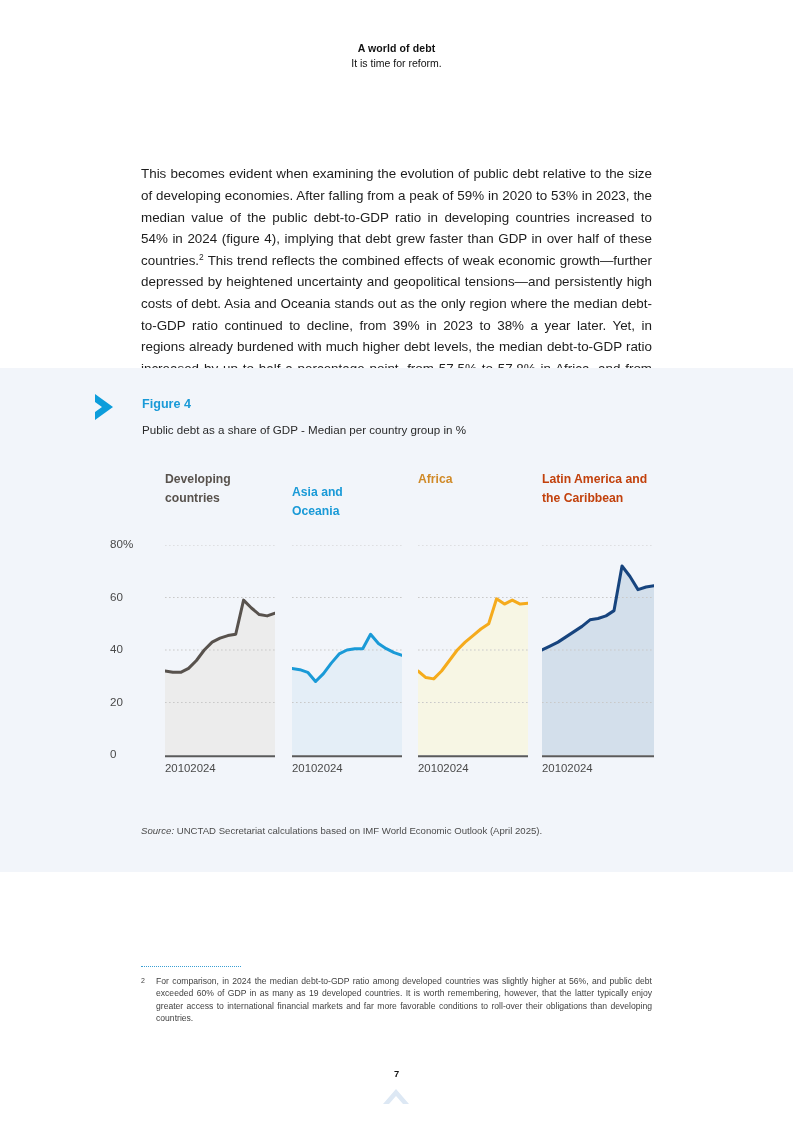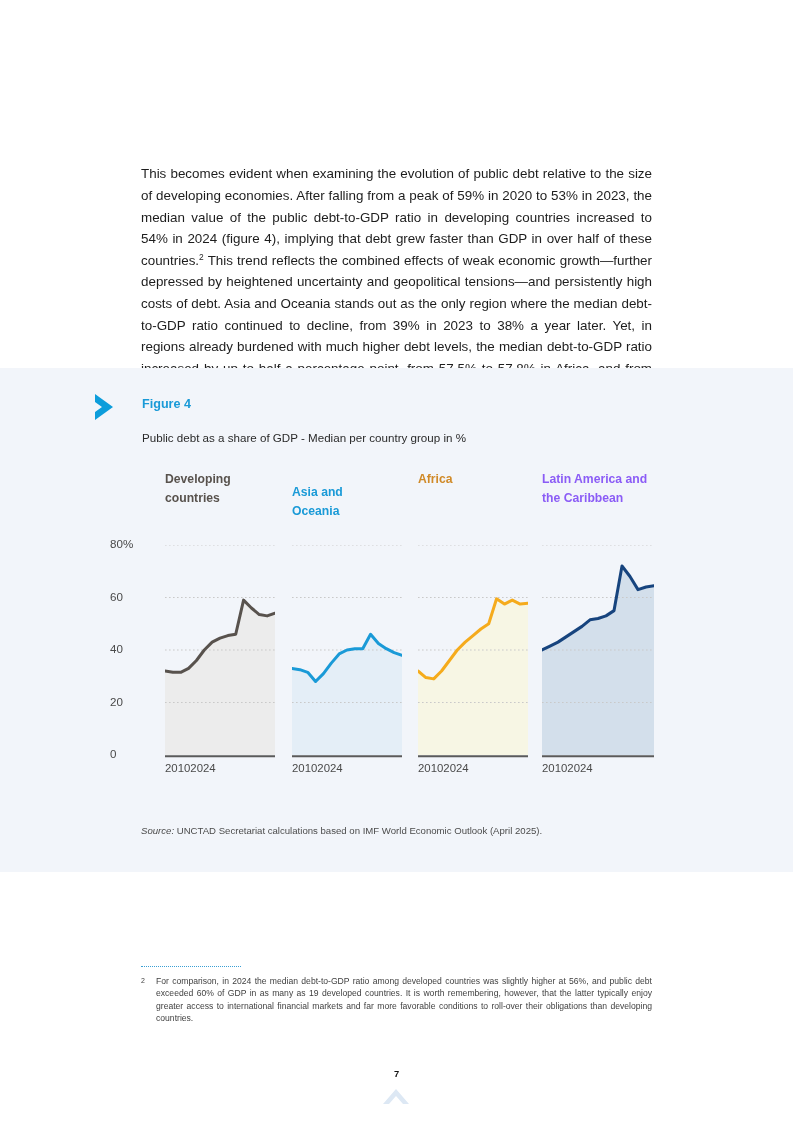--- a/index.html
+++ b/index.html
@@ -44,21 +44,21 @@
   .fig-head { position:absolute; left:142px; top:396px; width:540px; }
   .fig-num {
     font-size:12.6px; font-weight:bold; color:#1a9ad7; line-height:16px;
     margin-bottom:10px;
   }
   .fig-title {
     font-size:12.8px; font-weight:bold; color:#1b3b66; line-height:17px;
   }
   .fig-sub {
     font-size:11.6px; font-weight:normal; color:#2a2a2a; line-height:16px;
-    margin-top:18px;
+    margin-top:10px;
   }
 
   
   .charts {
     position:absolute; left:141px; top:470px; width:520px; height:320px;
   }
   .panel { position:absolute; top:0; width:110px; height:320px; }
   .panel-title {
     font-size:12.2px; font-weight:bold; line-height:18.6px;
     margin:0; padding:0;
@@ -109,20 +109,24 @@
   }
   .footchev {
     position:absolute; left:381px; top:1086px; width:30px; height:24px;
   }
 </style>
 </head>
 <body>
 
 <div class="page">
 
+  <div class="runhead">
+    <div class="rh-title">A world of debt</div>
+    <div class="rh-sub">It is time for reform.</div>
+  </div>
 
   <div class="body-col">
     <p class="body-par"><span>This becomes evident when examining the evolution of public debt relative to the size of developing economies. After falling from a peak of 59% in 2020 to 53% in 2023, the median value of the public debt-to-GDP ratio in developing countries increased to 54% in 2024 (figure 4), implying that debt grew faster than GDP in over half of these countries.</span><sup>2</sup><span> This trend reflects the combined effects of weak economic growth—further depressed by heightened uncertainty and geopolitical tensions—and persistently high costs of debt. Asia and Oceania stands out as the only region where the median debt-to-GDP ratio continued to decline, from 39% in 2023 to 38% a year later. Yet, in regions already burdened with much higher debt levels, the median debt-to-GDP ratio increased by up to half a percentage point, from 57.5% to 57.8% in Africa, and from 64% to 64.5% in Latin America and the Caribbean.</span></p>
   </div>
 
   <div class="figband"></div>
 
   <div class="fig-arrow">
     <svg width="34" height="30" viewBox="0 0 34 30">
       <path d="M4 2 L22 15 L4 28 L4 20 L11 15 L4 10 Z" fill="#0d9ddb"></path>
@@ -191,21 +195,21 @@
             <polyline points="0,126 7.857142857142857,132.5625 15.714285714285714,133.875 23.57142857142857,126 31.428571428571427,115.5 39.285714285714285,105 47.14285714285714,97.125 55,90.5625 62.857142857142854,84 70.71428571428572,78.75 78.57142857142857,53.8125 86.42857142857143,59.0625 94.28571428571428,55.125 102.14285714285715,59.0625 110,58.275000000000006" fill="none" stroke="#f5ab1c" stroke-width="3" stroke-linejoin="round" stroke-linecap="round"></polyline>
             <line x1="0" y1="211.2" x2="110" y2="211.2" stroke="#5a5a5a" stroke-width="2"></line>
           </svg>
         </div>
         <div class="xaxis" style="width: 110px;">
           <span>2010</span>
           <span>2024</span>
         </div>
       </div>
       <div class="panel" style="left: 401px; width: 112px;">
-        <div class="panel-title" style="color: #8b5cf6; width: 108px;">Latin America and the Caribbean</div>
+        <div class="panel-title" style="color: #c2410c; width: 108px;">Latin America and the Caribbean</div>
         <div class="plot" style="width: 112px;">
           <svg class="plotsvg" width="112" height="214" viewBox="0 0 112 214">
             <polygon points="0,210 0,105 8,101.06249999999999 16,97.125 24,91.875 32,86.625 40,81.375 48,74.8125 56,73.5 64,70.875 72,65.625 80,21 88,31.5 96,44.625 104,42 112,40.6875 112,210" fill="#d3dfeb"></polygon>
             <line x1="0" y1="157.5" x2="112" y2="157.5" stroke="#c9c9c9" stroke-width="1" stroke-dasharray="1.6,2.4"></line>
             <line x1="0" y1="105" x2="112" y2="105" stroke="#c9c9c9" stroke-width="1" stroke-dasharray="1.6,2.4"></line>
             <line x1="0" y1="52.5" x2="112" y2="52.5" stroke="#c9c9c9" stroke-width="1" stroke-dasharray="1.6,2.4"></line>
             <line x1="0" y1="0" x2="112" y2="0" stroke="#c9c9c9" stroke-width="1" stroke-dasharray="1.6,2.4"></line>
             <polyline points="0,105 8,101.06249999999999 16,97.125 24,91.875 32,86.625 40,81.375 48,74.8125 56,73.5 64,70.875 72,65.625 80,21 88,31.5 96,44.625 104,42 112,40.6875" fill="none" stroke="#17447e" stroke-width="3" stroke-linejoin="round" stroke-linecap="round"></polyline>
             <line x1="0" y1="211.2" x2="112" y2="211.2" stroke="#5a5a5a" stroke-width="2"></line>
           </svg>

